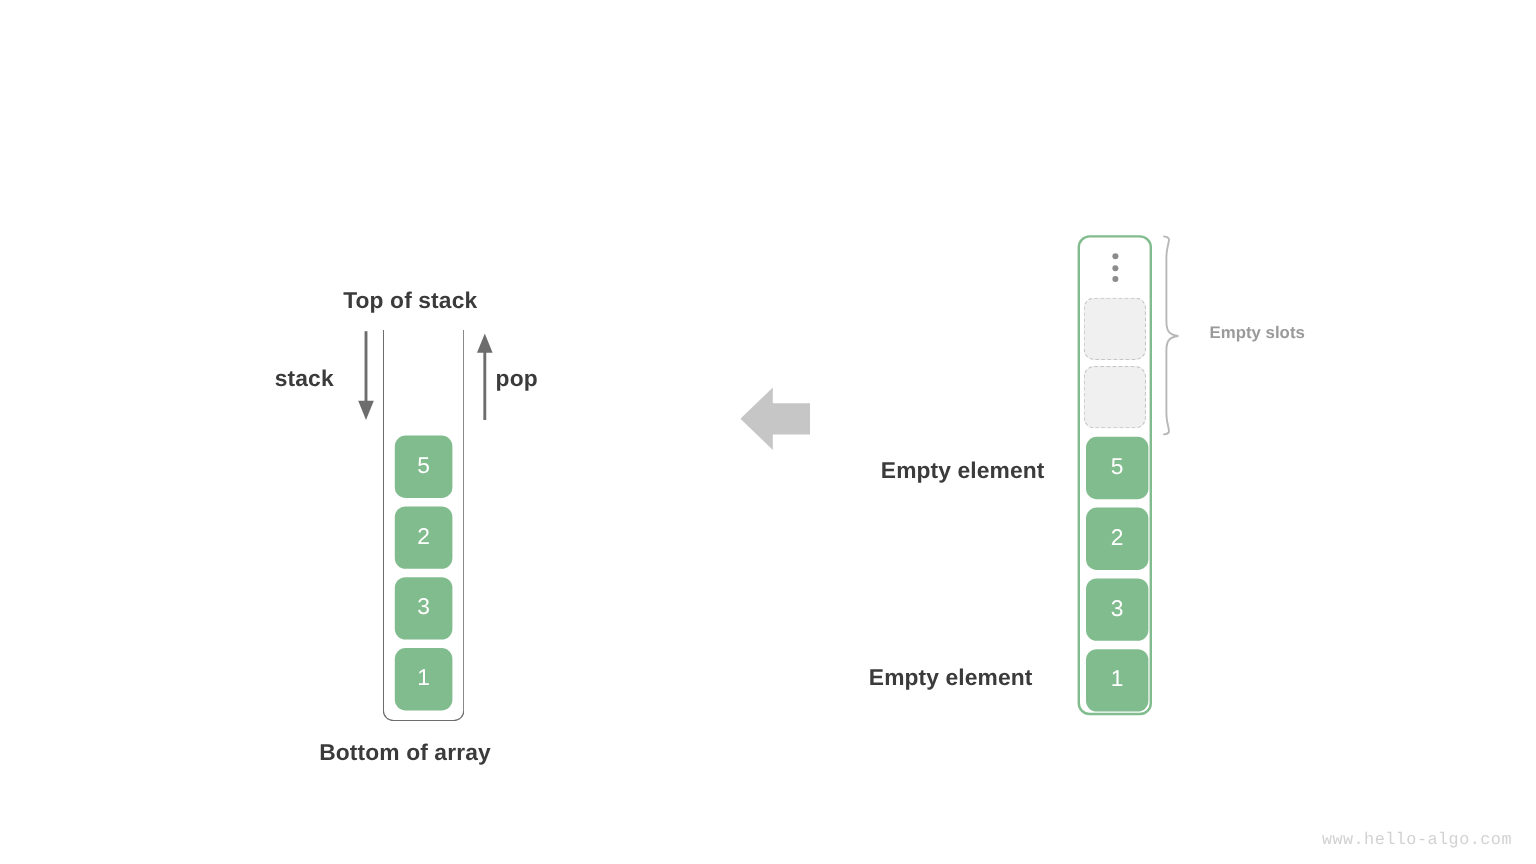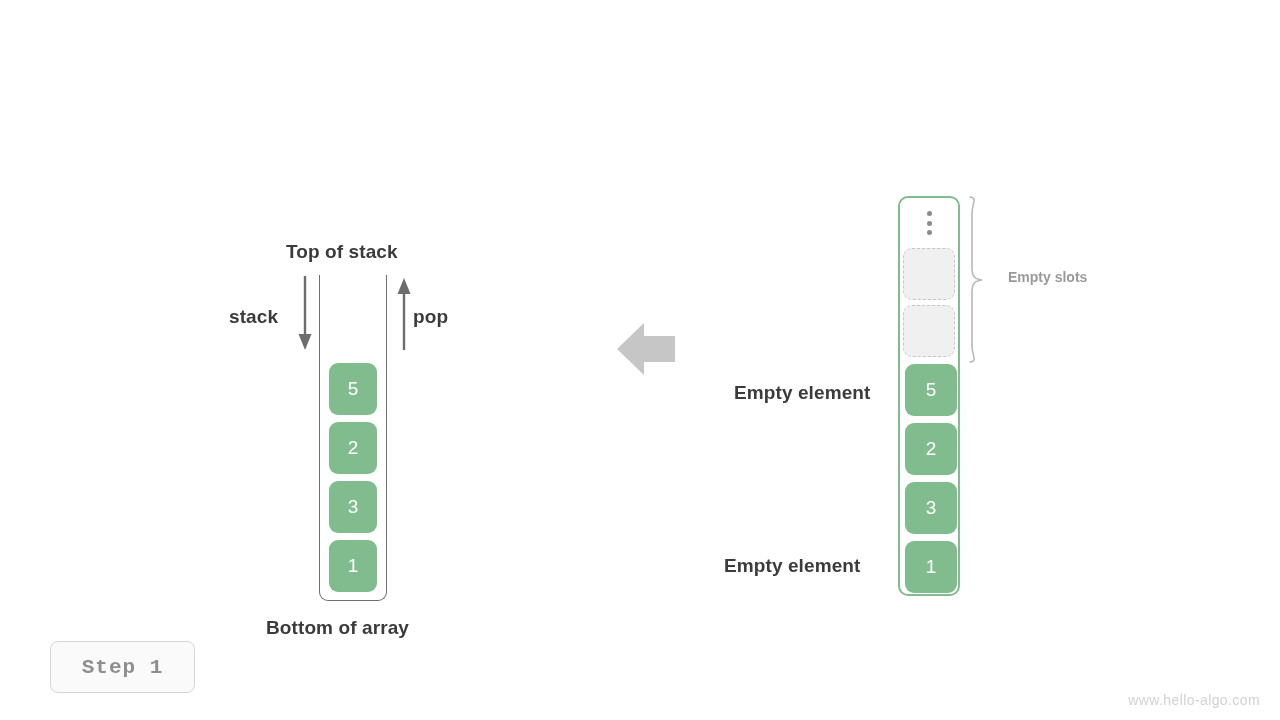--- a/index.html
+++ b/index.html
@@ -155,21 +155,21 @@
     font-weight: bold;
     color: #8e8e8e;
     letter-spacing: 1px;
   }
 
   
   #watermark {
     position: absolute;
     right: 34px;
     bottom: 12px;
-    font-family: Liberation Sans, sans-serif;
+    font-family: Liberation Mono, monospace;
     font-size: 14px;
     color: #d2d2d2;
     letter-spacing: 0.4px;
     white-space: nowrap;
   }
 </style>
 </head>
 <body>
 
 <div class="canvas">
@@ -224,17 +224,16 @@
   <svg id="empty-brace" width="22" height="175" viewBox="0 0 22 175">
     <path d="M4 5 C 12 6, 6 10, 6 22 L6 76 C6 85, 9 87, 16 88 C9 89, 6 91, 6 100 L6 153 C6 165, 12 169, 4 170" fill="none" stroke="#b8b8b8" stroke-width="1.6" stroke-linecap="round"></path>
   </svg>
 
   <div class="label-gray-bold" style="left:994px; top:269px;">Empty slots</div>
 
   <div class="label-bold" style="left:720px; top:382px;">Empty element</div>
 
   <div class="label-bold" style="left:710px; top:555px;">Empty element</div>
 
-  <div id="step-badge">Step 1</div>
 
   <div id="watermark">www.hello-algo.com</div>
 
 </div>
 
 </body></html>

